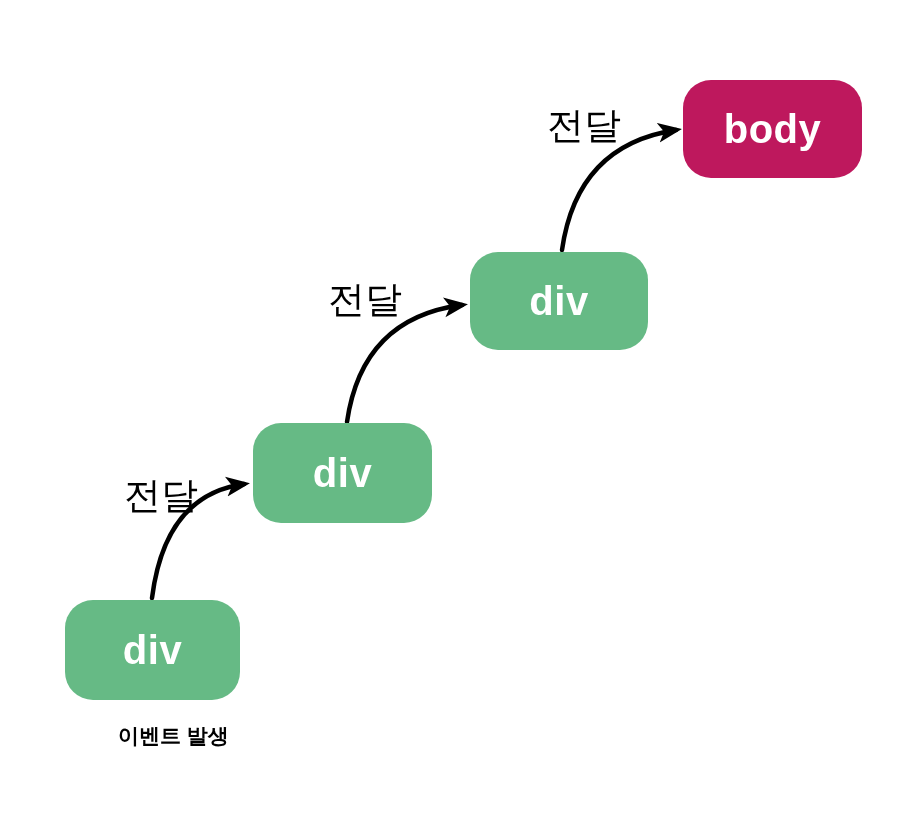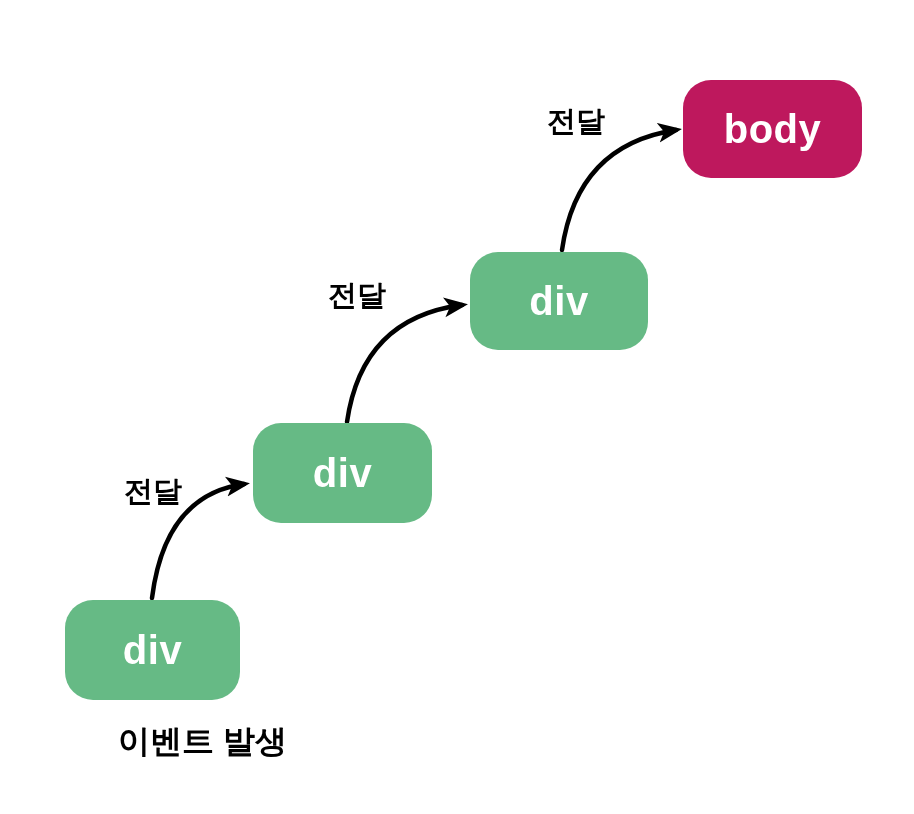--- a/index.html
+++ b/index.html
@@ -32,28 +32,28 @@
   }
   .node-label {
     font-size: 40px;
     font-weight: 600;
     letter-spacing: 0.5px;
     line-height: 1;
     user-select: none;
   }
   .edge-label {
     position: absolute;
-    font-size: 29px;
-    font-weight: 700;
+    font-size: 37px;
+    font-weight: 400;
     line-height: 1;
     white-space: nowrap;
   }
   .caption {
     position: absolute;
-    font-size: 32px;
+    font-size: 21px;
     font-weight: 700;
     line-height: 1;
     white-space: nowrap;
   }
 </style>
 </head>
 <body>
 
 <div class="canvas">
 

